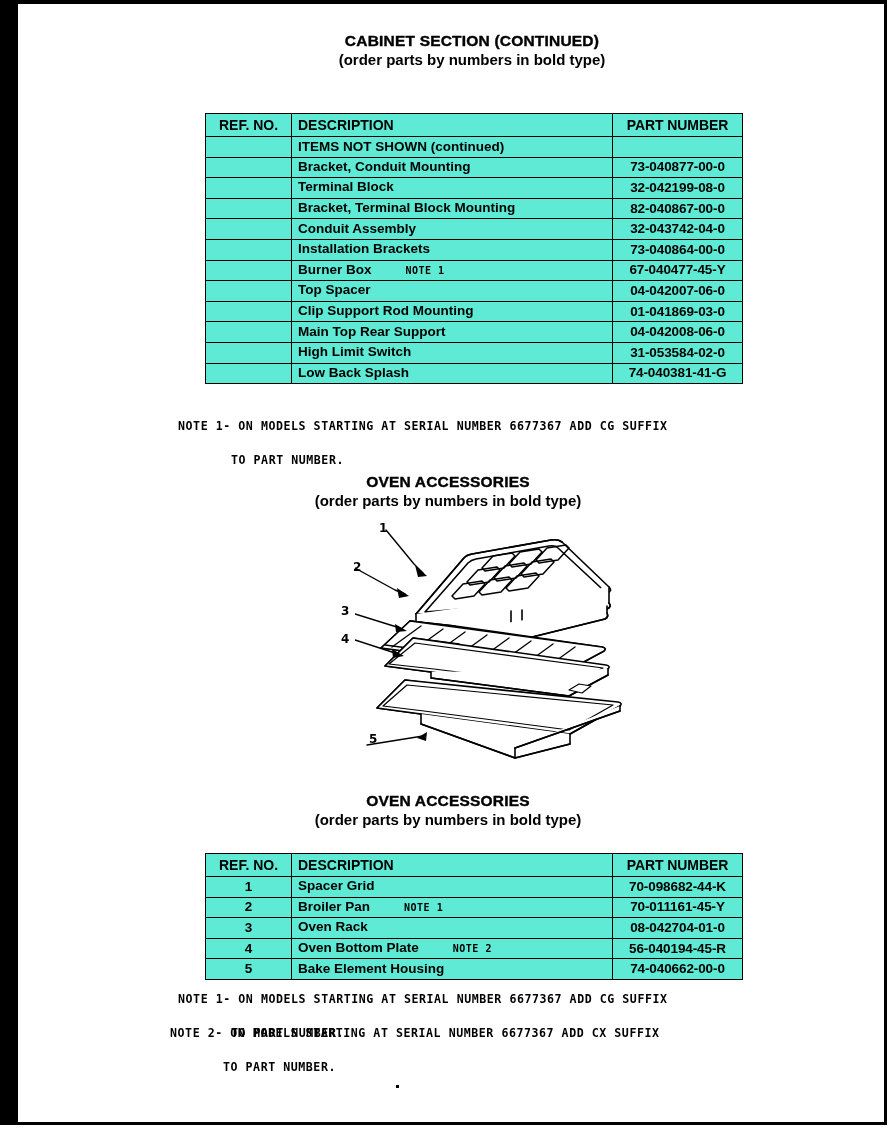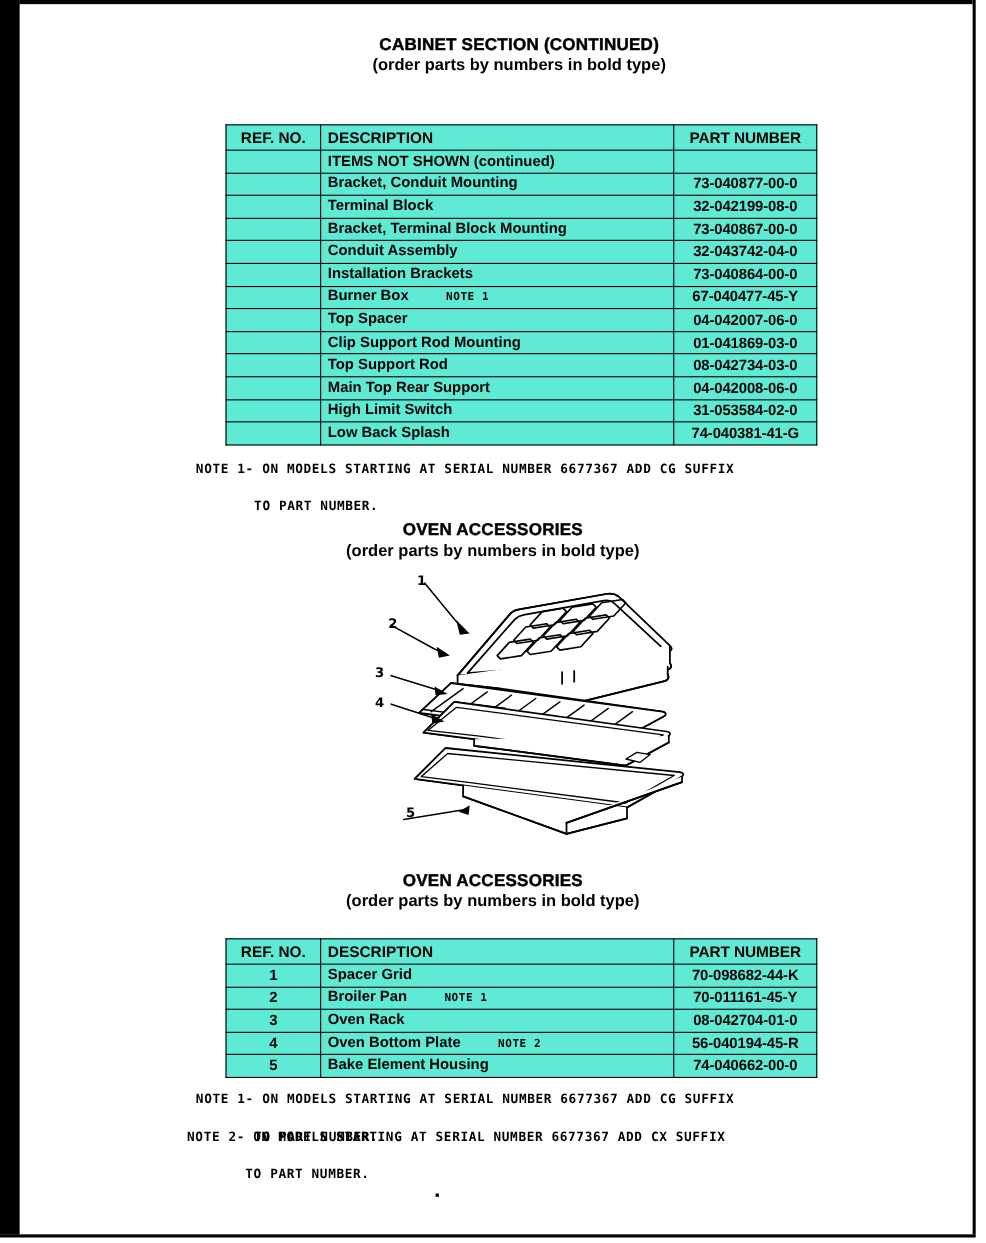--- a/index.html
+++ b/index.html
@@ -180,21 +180,21 @@
       <td class="col-part">73-040877-00-0</td>
     </tr>
     <tr>
       <td class="col-ref"></td>
       <td class="col-desc"><span>Terminal Block</span><span class="note-inline"></span></td>
       <td class="col-part">32-042199-08-0</td>
     </tr>
     <tr>
       <td class="col-ref"></td>
       <td class="col-desc"><span>Bracket, Terminal Block Mounting</span><span class="note-inline"></span></td>
-      <td class="col-part">73-040867-00-0</td>
+      <td class="col-part">82-040867-00-0</td>
     </tr>
     <tr>
       <td class="col-ref"></td>
       <td class="col-desc"><span>Conduit Assembly</span><span class="note-inline"></span></td>
       <td class="col-part">32-043742-04-0</td>
     </tr>
     <tr>
       <td class="col-ref"></td>
       <td class="col-desc"><span>Installation Brackets</span><span class="note-inline"></span></td>
       <td class="col-part">73-040864-00-0</td>
@@ -206,25 +206,20 @@
     </tr>
     <tr>
       <td class="col-ref"></td>
       <td class="col-desc"><span>Top Spacer</span><span class="note-inline"></span></td>
       <td class="col-part">04-042007-06-0</td>
     </tr>
     <tr>
       <td class="col-ref"></td>
       <td class="col-desc"><span>Clip Support Rod Mounting</span><span class="note-inline"></span></td>
       <td class="col-part">01-041869-03-0</td>
-    </tr>
-    <tr>
-      <td class="col-ref"></td>
-      <td class="col-desc"><span>Top Support Rod</span><span class="note-inline"></span></td>
-      <td class="col-part">08-042734-03-0</td>
     </tr>
     <tr>
       <td class="col-ref"></td>
       <td class="col-desc"><span>Main Top Rear Support</span><span class="note-inline"></span></td>
       <td class="col-part">04-042008-06-0</td>
     </tr>
     <tr>
       <td class="col-ref"></td>
       <td class="col-desc"><span>High Limit Switch</span><span class="note-inline"></span></td>
       <td class="col-part">31-053584-02-0</td>

